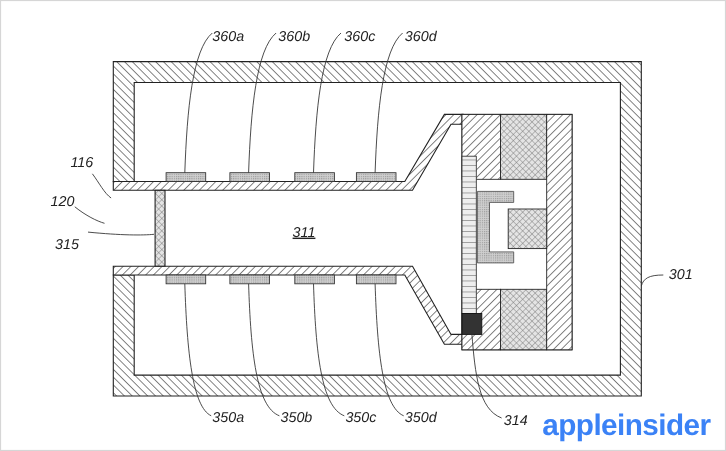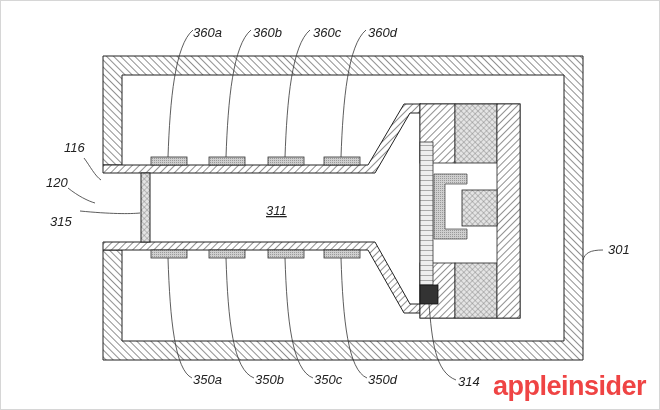--- a/index.html
+++ b/index.html
@@ -1,20 +1,20 @@
 <!DOCTYPE html>
 <html><head>
 <meta charset="utf-8">
 <style>
   html, body { margin: 0; padding: 0; background: #ffffff; }
   body { width: 660px; height: 410px; overflow: hidden; position: relative; font-family: "Liberation Sans", sans-serif; }
   .frame { position: absolute; left: 0; top: 0; width: 658px; height: 408px; border: 1px solid #d6d6d6; }
   svg.diagram { position: absolute; left: 0; top: 0; }
   .ref { font-family: "Liberation Sans", sans-serif; font-style: italic; font-size: 13px; fill: #222; }
-  .watermark { position: absolute; right: 14px; bottom: 8px; font-family: "Liberation Sans", sans-serif; font-weight: bold; font-size: 27px; color: #ef4444; letter-spacing: -0.5px; }
+  .watermark { position: absolute; right: 14px; bottom: 8px; font-family: "Liberation Sans", sans-serif; font-weight: bold; font-size: 27px; color: #3b82f6; letter-spacing: -0.5px; }
 </style>
 </head>
 <body>
 
 <div class="frame"></div>
 
 <svg class="diagram" width="660" height="410" viewBox="0 0 660 410">
   <defs>
     <pattern id="hatch" patternUnits="userSpaceOnUse" width="5" height="5" patternTransform="rotate(45)">
       <rect width="5" height="5" fill="#fff"></rect>

